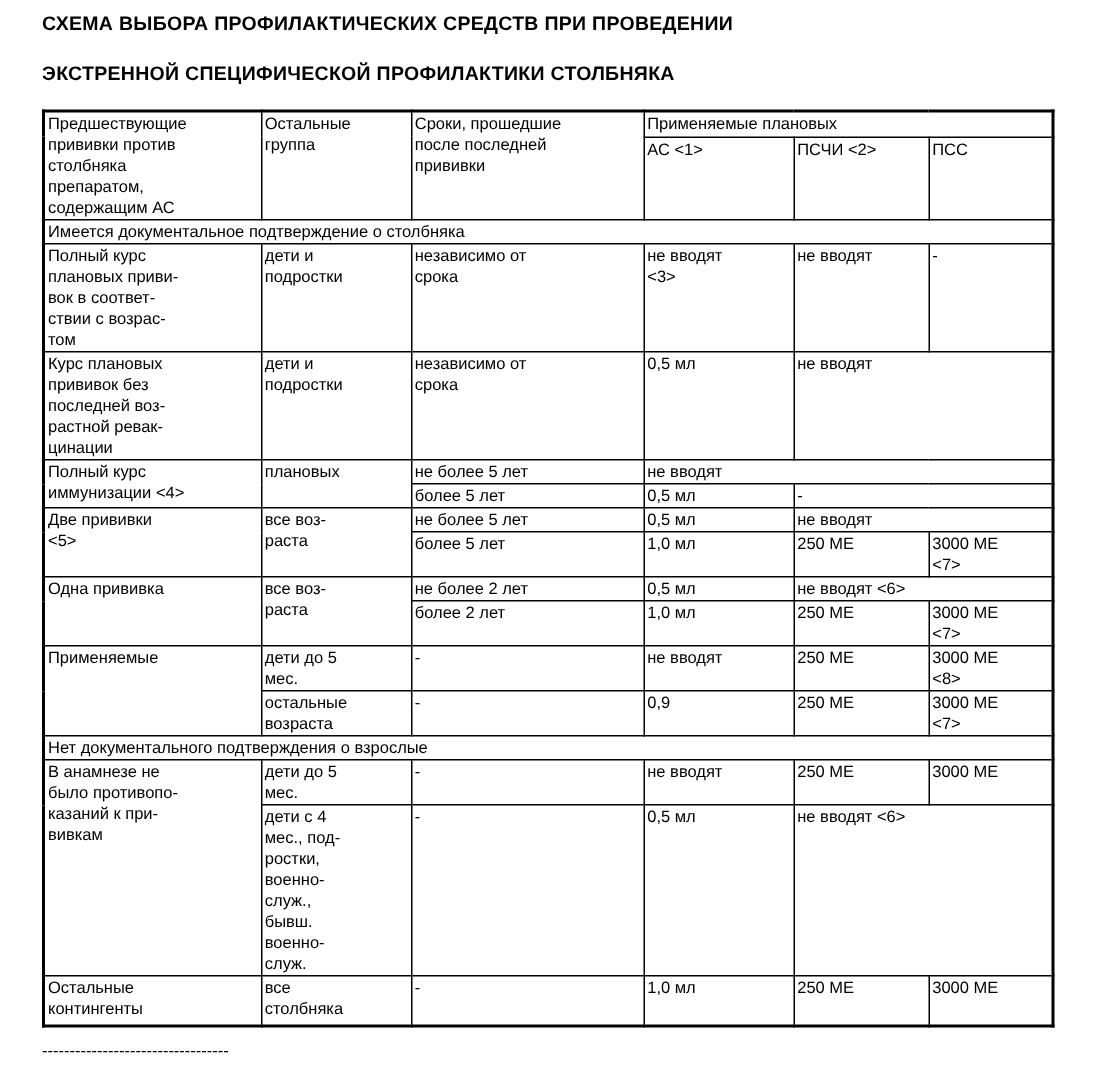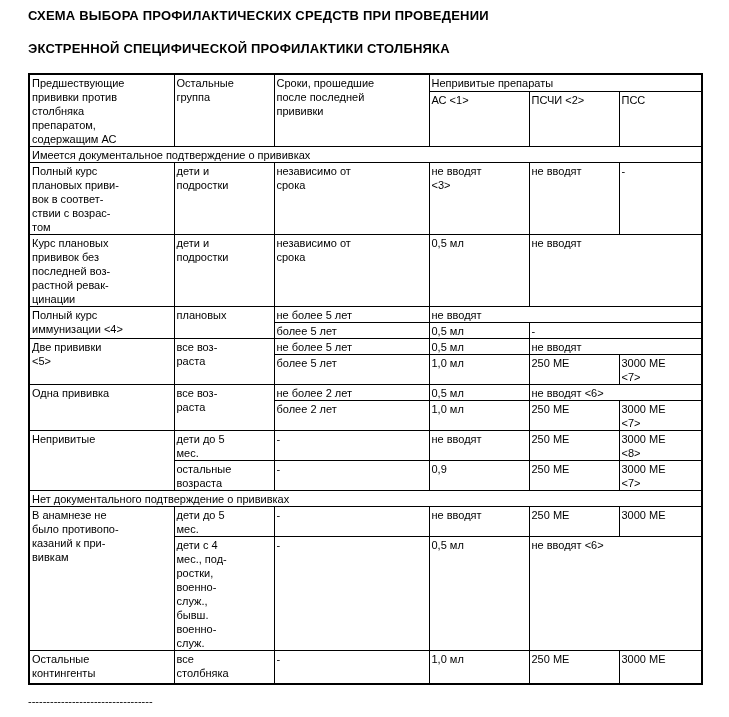--- a/index.html
+++ b/index.html
@@ -81,30 +81,30 @@
       <th rowspan="2">Предшествующие
 прививки против
 столбняка
 препаратом,
 содержащим АС</th>
       <th rowspan="2">Остальные
 группа</th>
       <th rowspan="2">Сроки, прошедшие
 после последней
 прививки</th>
-      <th colspan="3">Непривитые препараты</th>
+      <th colspan="3">Применяемые плановых</th>
     </tr>
     <tr>
       <th>АС &lt;1&gt;</th>
       <th>ПСЧИ &lt;2&gt;</th>
       <th>ПСС</th>
     </tr>
 
     <tr class="rh-1line">
-      <td colspan="6">Имеется документальное подтверждение о прививках</td>
+      <td colspan="6">Имеется документальное подтверждение о столбняка</td>
     </tr>
 
     <tr>
       <td>Полный курс
 плановых приви-
 вок в соответ-
 ствии с возрас-
 том</td>
       <td>дети и
 подростки</td>
@@ -170,41 +170,41 @@
     </tr>
     <tr>
       <td>более 2 лет</td>
       <td>1,0 мл</td>
       <td>250 МЕ</td>
       <td>3000 МЕ
 &lt;7&gt;</td>
     </tr>
 
     <tr class="rh-2line">
-      <td rowspan="2">Непривитые</td>
+      <td rowspan="2">Применяемые</td>
       <td>дети до 5
 мес.</td>
       <td>-</td>
       <td>не вводят</td>
       <td>250 МЕ</td>
       <td>3000 МЕ
 &lt;8&gt;</td>
     </tr>
     <tr class="rh-2line">
       <td>остальные
 возраста</td>
       <td>-</td>
       <td>0,9</td>
       <td>250 МЕ</td>
       <td>3000 МЕ
 &lt;7&gt;</td>
     </tr>
 
     <tr class="rh-1line">
-      <td colspan="6">Нет документального подтверждение о прививках</td>
+      <td colspan="6">Нет документального подтверждения о взрослые</td>
     </tr>
 
     <tr class="rh-2line">
       <td rowspan="2">В анамнезе не
 было противопо-
 казаний к при-
 вивкам</td>
       <td>дети до 5
 мес.</td>
       <td>-</td>

